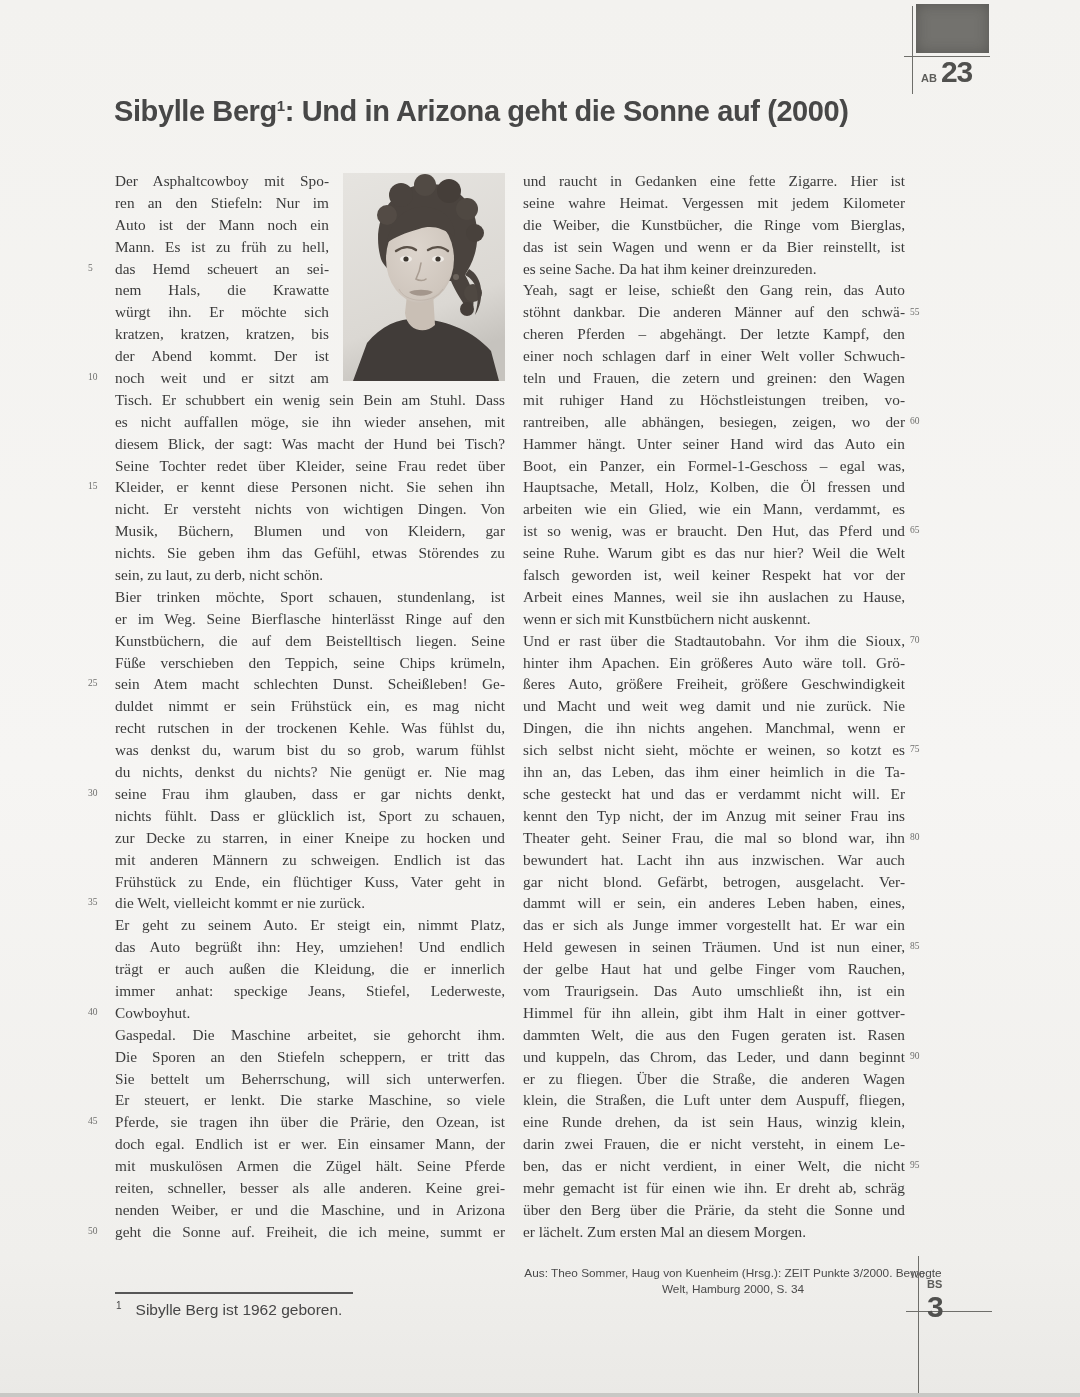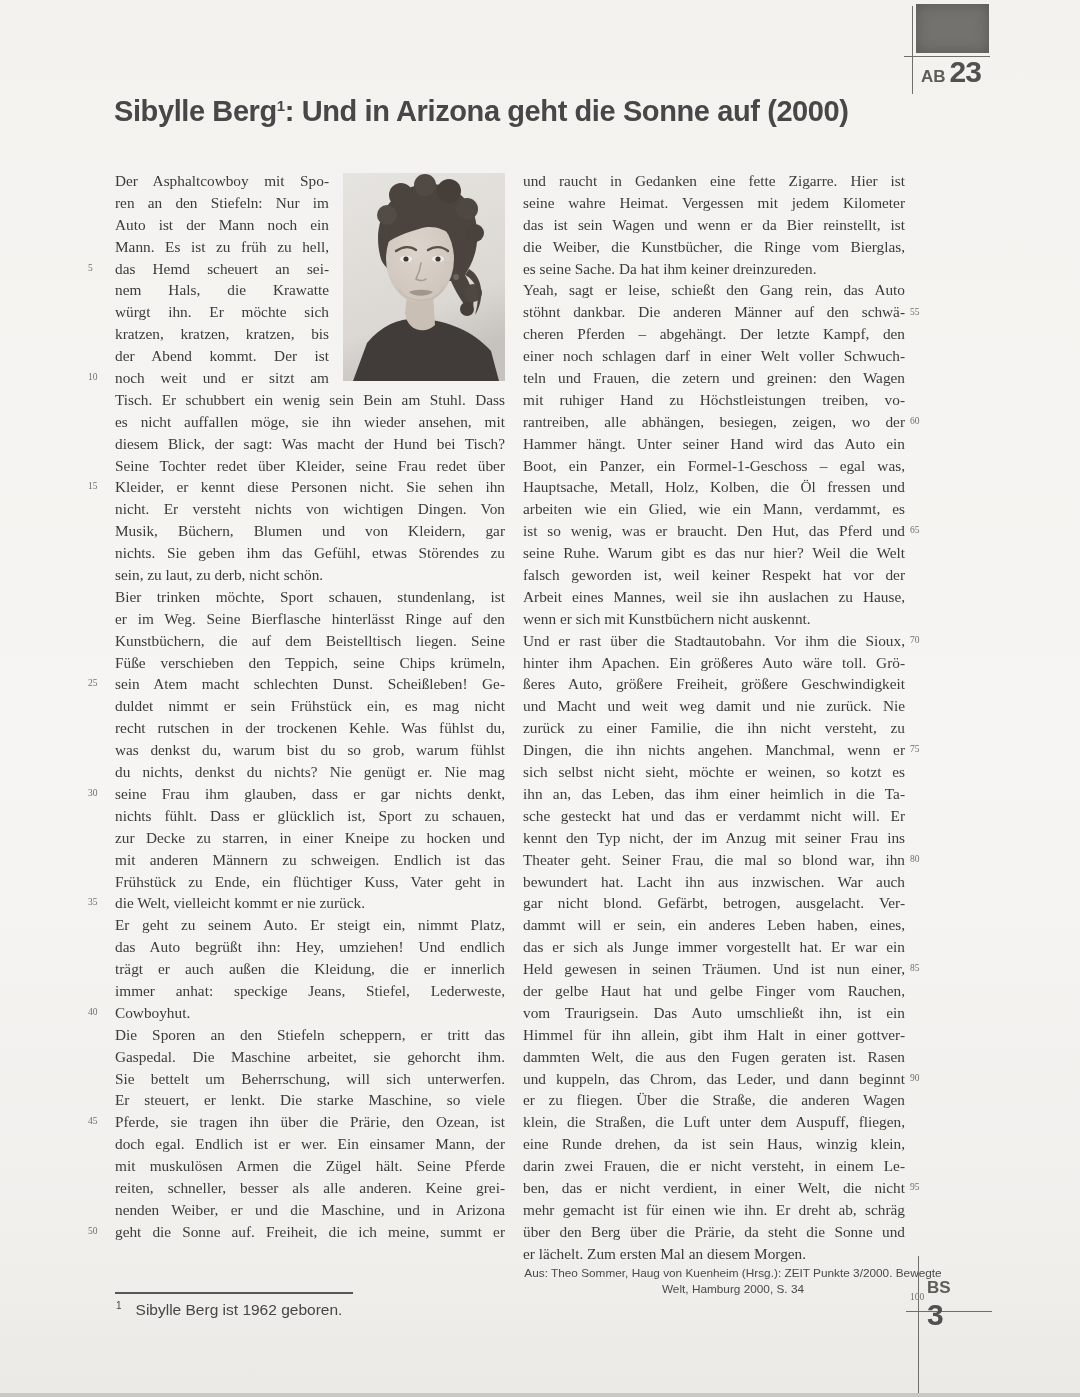--- a/index.html
+++ b/index.html
@@ -25,21 +25,21 @@
 
   
   .mark-line{position:absolute;background:#6e6e6a;}
   .grey-box{position:absolute;left:916px;top:4px;width:73px;height:49px;
     background:#73726e;
     box-shadow:inset 0 0 14px rgba(40,40,38,.35);}
   .corner-label{
     position:absolute;display:flex;align-items:baseline;
     font-family:"Liberation Sans",sans-serif;color:#50504e;
   }
-  .corner-label .pfx{font-size:17px;font-weight:bold;margin-right:4px;color:#5d5d5a;}
+  .corner-label .pfx{font-size:11px;font-weight:bold;margin-right:4px;color:#5d5d5a;}
   .corner-label .num{font-size:30px;font-weight:bold;letter-spacing:-1px;}
   .label-top{left:921px;top:55px;}
   .label-bottom{left:927px;top:1278px;flex-direction:column;}
 
   
   .tcol{position:absolute;top:170px;font-size:15.3px;}
   .tcol-left{left:115px;width:390px;}
   .tcol-right{left:523px;width:382px;}
   .tline{
     position:relative;height:21.9px;line-height:21.9px;
@@ -175,37 +175,37 @@
       <div class="tline"><span class="lnum left"></span><span>nichts fühlt. Dass er glücklich ist, Sport zu schauen,</span></div>
       <div class="tline"><span class="lnum left"></span><span>zur Decke zu starren, in einer Kneipe zu hocken und</span></div>
       <div class="tline"><span class="lnum left"></span><span>mit anderen Männern zu schweigen. Endlich ist das</span></div>
       <div class="tline"><span class="lnum left"></span><span>Frühstück zu Ende, ein flüchtiger Kuss, Vater geht in</span></div>
       <div class="tline pend"><span class="lnum left">35</span><span>die Welt, vielleicht kommt er nie zurück.</span></div>
       <div class="tline"><span class="lnum left"></span><span>Er geht zu seinem Auto. Er steigt ein, nimmt Platz,</span></div>
       <div class="tline"><span class="lnum left"></span><span>das Auto begrüßt ihn: Hey, umziehen! Und endlich</span></div>
       <div class="tline"><span class="lnum left"></span><span>trägt er auch außen die Kleidung, die er innerlich</span></div>
       <div class="tline"><span class="lnum left"></span><span>immer anhat: speckige Jeans, Stiefel, Lederweste,</span></div>
       <div class="tline pend"><span class="lnum left">40</span><span>Cowboyhut.</span></div>
+      <div class="tline"><span class="lnum left"></span><span>Gaspedal. Die Maschine arbeitet, sie gehorcht ihm.</span></div>
       <div class="tline"><span class="lnum left"></span><span>Die Sporen an den Stiefeln scheppern, er tritt das</span></div>
-      <div class="tline"><span class="lnum left"></span><span>Gaspedal. Die Maschine arbeitet, sie gehorcht ihm.</span></div>
       <div class="tline"><span class="lnum left"></span><span>Sie bettelt um Beherrschung, will sich unterwerfen.</span></div>
       <div class="tline"><span class="lnum left"></span><span>Er steuert, er lenkt. Die starke Maschine, so viele</span></div>
       <div class="tline"><span class="lnum left">45</span><span>Pferde, sie tragen ihn über die Prärie, den Ozean, ist</span></div>
       <div class="tline"><span class="lnum left"></span><span>doch egal. Endlich ist er wer. Ein einsamer Mann, der</span></div>
       <div class="tline"><span class="lnum left"></span><span>mit muskulösen Armen die Zügel hält. Seine Pferde</span></div>
       <div class="tline"><span class="lnum left"></span><span>reiten, schneller, besser als alle anderen. Keine grei-</span></div>
       <div class="tline"><span class="lnum left"></span><span>nenden Weiber, er und die Maschine, und in Arizona</span></div>
       <div class="tline"><span class="lnum left">50</span><span>geht die Sonne auf. Freiheit, die ich meine, summt er</span></div>
     </div>
 
   <div class="tcol tcol-right">
       <div class="tline"><span class="lnum right"></span><span>und raucht in Gedanken eine fette Zigarre. Hier ist</span></div>
       <div class="tline"><span class="lnum right"></span><span>seine wahre Heimat. Vergessen mit jedem Kilometer</span></div>
+      <div class="tline"><span class="lnum right"></span><span>die Weiber, die Kunstbücher, die Ringe vom Bierglas,</span></div>
       <div class="tline"><span class="lnum right"></span><span>das ist sein Wagen und wenn er da Bier reinstellt, ist</span></div>
-      <div class="tline"><span class="lnum right"></span><span>die Weiber, die Kunstbücher, die Ringe vom Bierglas,</span></div>
       <div class="tline pend"><span class="lnum right">55</span><span>es seine Sache. Da hat ihm keiner dreinzureden.</span></div>
       <div class="tline"><span class="lnum right"></span><span>Yeah, sagt er leise, schießt den Gang rein, das Auto</span></div>
       <div class="tline"><span class="lnum right"></span><span>stöhnt dankbar. Die anderen Männer auf den schwä-</span></div>
       <div class="tline"><span class="lnum right"></span><span>cheren Pferden – abgehängt. Der letzte Kampf, den</span></div>
       <div class="tline"><span class="lnum right"></span><span>einer noch schlagen darf in einer Welt voller Schwuch-</span></div>
       <div class="tline"><span class="lnum right">60</span><span>teln und Frauen, die zetern und greinen: den Wagen</span></div>
       <div class="tline"><span class="lnum right"></span><span>mit ruhiger Hand zu Höchstleistungen treiben, vo-</span></div>
       <div class="tline"><span class="lnum right"></span><span>rantreiben, alle abhängen, besiegen, zeigen, wo der</span></div>
       <div class="tline"><span class="lnum right"></span><span>Hammer hängt. Unter seiner Hand wird das Auto ein</span></div>
       <div class="tline"><span class="lnum right"></span><span>Boot, ein Panzer, ein Formel-1-Geschoss – egal was,</span></div>
@@ -213,21 +213,20 @@
       <div class="tline"><span class="lnum right"></span><span>arbeiten wie ein Glied, wie ein Mann, verdammt, es</span></div>
       <div class="tline"><span class="lnum right"></span><span>ist so wenig, was er braucht. Den Hut, das Pferd und</span></div>
       <div class="tline"><span class="lnum right"></span><span>seine Ruhe. Warum gibt es das nur hier? Weil die Welt</span></div>
       <div class="tline"><span class="lnum right"></span><span>falsch geworden ist, weil keiner Respekt hat vor der</span></div>
       <div class="tline"><span class="lnum right">70</span><span>Arbeit eines Mannes, weil sie ihn auslachen zu Hause,</span></div>
       <div class="tline pend"><span class="lnum right"></span><span>wenn er sich mit Kunstbüchern nicht auskennt.</span></div>
       <div class="tline"><span class="lnum right"></span><span>Und er rast über die Stadtautobahn. Vor ihm die Sioux,</span></div>
       <div class="tline"><span class="lnum right"></span><span>hinter ihm Apachen. Ein größeres Auto wäre toll. Grö-</span></div>
       <div class="tline"><span class="lnum right"></span><span>ßeres Auto, größere Freiheit, größere Geschwindigkeit</span></div>
       <div class="tline"><span class="lnum right">75</span><span>und Macht und weit weg damit und nie zurück. Nie</span></div>
-      <div class="tline"><span class="lnum right"></span><span>zurück zu einer Familie, die ihn nicht versteht, zu</span></div>
       <div class="tline"><span class="lnum right"></span><span>Dingen, die ihn nichts angehen. Manchmal, wenn er</span></div>
       <div class="tline"><span class="lnum right"></span><span>sich selbst nicht sieht, möchte er weinen, so kotzt es</span></div>
       <div class="tline"><span class="lnum right"></span><span>ihn an, das Leben, das ihm einer heimlich in die Ta-</span></div>
       <div class="tline"><span class="lnum right">80</span><span>sche gesteckt hat und das er verdammt nicht will. Er</span></div>
       <div class="tline"><span class="lnum right"></span><span>kennt den Typ nicht, der im Anzug mit seiner Frau ins</span></div>
       <div class="tline"><span class="lnum right"></span><span>Theater geht. Seiner Frau, die mal so blond war, ihn</span></div>
       <div class="tline"><span class="lnum right"></span><span>bewundert hat. Lacht ihn aus inzwischen. War auch</span></div>
       <div class="tline"><span class="lnum right"></span><span>gar nicht blond. Gefärbt, betrogen, ausgelacht. Ver-</span></div>
       <div class="tline"><span class="lnum right">85</span><span>dammt will er sein, ein anderes Leben haben, eines,</span></div>
       <div class="tline"><span class="lnum right"></span><span>das er sich als Junge immer vorgestellt hat. Er war ein</span></div>

